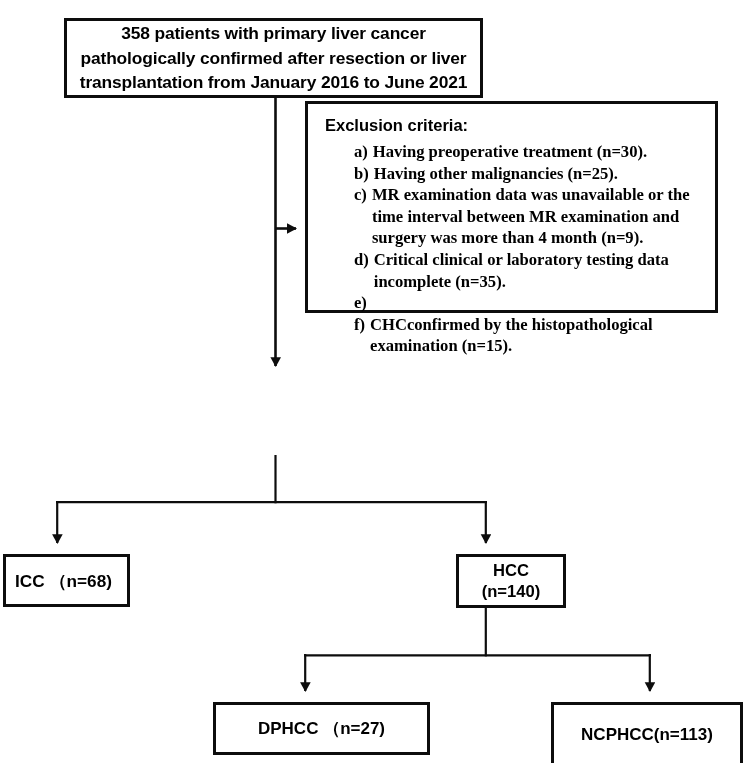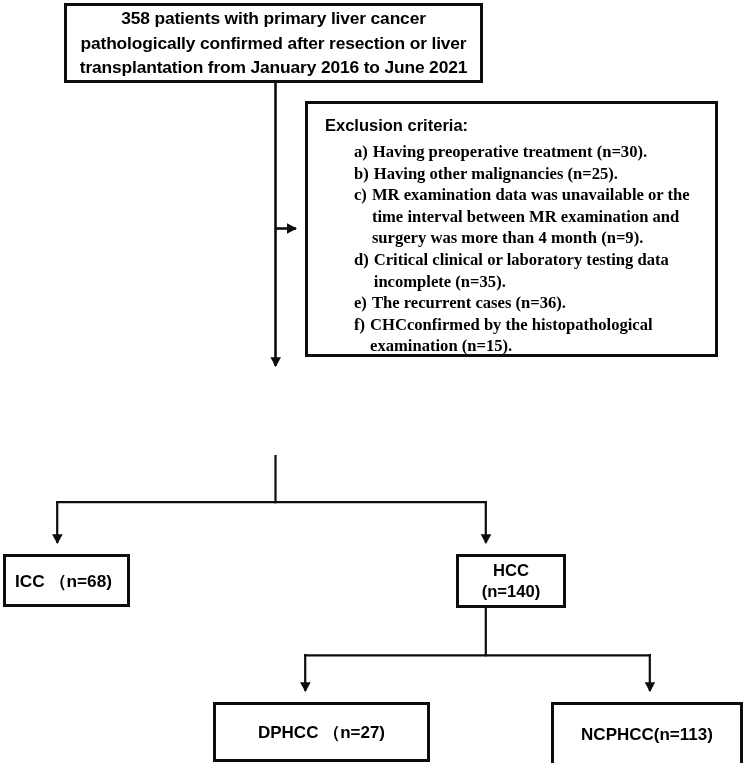--- a/index.html
+++ b/index.html
@@ -33,34 +33,34 @@
     z-index: 3;
   }
   .box .txt {
     display: block;
     width: 100%;
     white-space: pre-line;
   }
 
   
   #box-top {
-    left: 64px;  top: 3px;
+    left: 64px;  top: 18px;
     width: 419px; height: 80px;
     padding: 0 8px;
   }
   #box-top .txt {
     font-size: 17.4px;
     font-weight: bold;
     line-height: 24.5px;
     letter-spacing: -0.15px;
   }
 
   #box-exclusion {
     left: 305px; top: 101px;
-    width: 413px; height: 256px;
+    width: 413px; height: 212px;
     display: block;
     padding: 10px 0 0 0;
     text-align: left;
   }
   .excl-title {
     font-family: "Liberation Sans", sans-serif;
     font-size: 16.5px;
     font-weight: bold;
     padding-left: 17px;
     line-height: 23px;
@@ -117,21 +117,21 @@
     width: 110px; height: 54px;
   }
   #box-hcc .txt {
     font-size: 16.6px;
     font-weight: bold;
     line-height: 21px;
   }
 
   #box-dphcc {
     left: 213px; top: 702px;
-    width: 217px; height: 60px;
+    width: 217px; height: 53px;
   }
   #box-dphcc .txt {
     font-size: 17px;
     font-weight: bold;
   }
 
   #box-ncphcc {
     left: 551px; top: 702px;
     width: 192px; height: 66px;
   }
@@ -205,21 +205,20 @@
         <li>
           <span class="marker">c)</span>
           <span class="body">MR examination data was unavailable or the time interval between MR examination and surgery was more than 4 month (n=9).</span>
         </li>
         <li>
           <span class="marker">d)</span>
           <span class="body">Critical clinical or laboratory testing data incomplete (n=35).</span>
         </li>
         <li>
           <span class="marker">e)</span>
-          <span class="body">The recurrent cases (n=36).</span>
         </li>
         <li>
           <span class="marker">f)</span>
           <span class="body">CHCconfirmed by the histopathological examination (n=15).</span>
         </li>
       </ul>
   </div>
 
 
   <div class="box" id="box-icc">

